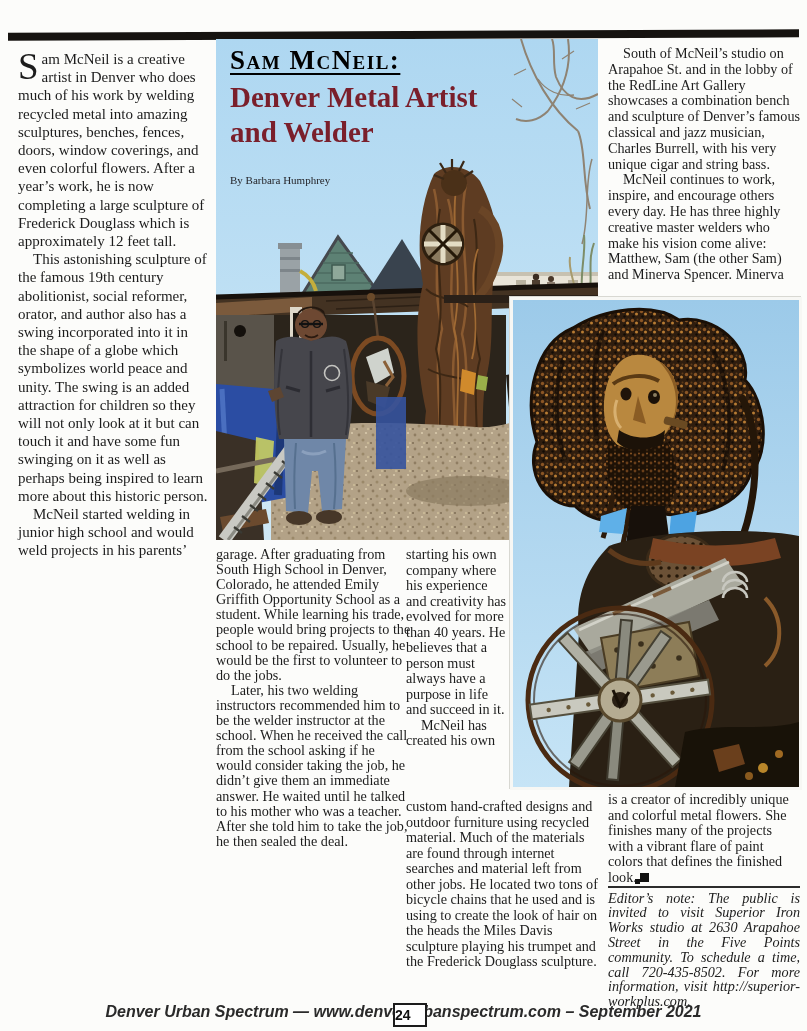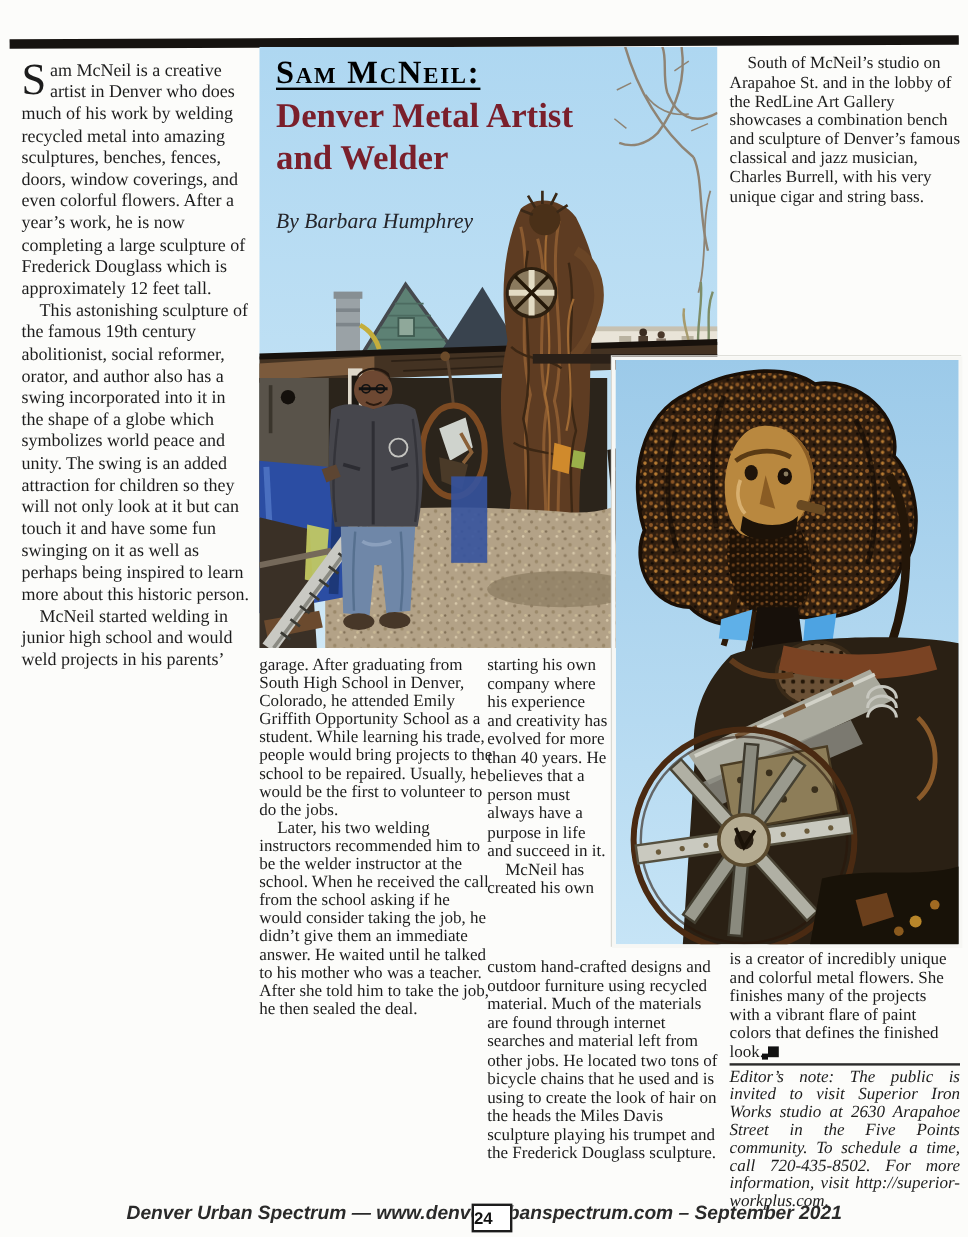--- a/index.html
+++ b/index.html
@@ -24,21 +24,21 @@
   .endmark::after{content:"";position:absolute;left:-5px;bottom:-2px;width:5px;height:5px;background:#111;}
   .photo{position:absolute;overflow:hidden;}
   #main-photo{left:216px;top:39px;width:382px;height:501px;}
   #sculpture-photo{left:510px;top:297px;width:286px;height:487px;border:3px solid #f7f7f4;
                    box-shadow:-1px -1px 0 #d8d8d2;}
   .headline{position:absolute;left:14px;top:6px;width:330px;}
   .kicker{font-variant:small-caps;font-weight:700;font-size:27px;letter-spacing:1.5px;
           color:#000000;text-decoration:underline;text-underline-offset:4px;
           text-decoration-thickness:2px;}
   .title{font-size:29px;font-weight:700;color:#7a1f2b;line-height:35px;margin-top:4px;width:300px;}
-  .byline{font-style:italic;font-size:18px;color:#25252a;margin-top:24px;}
+  .byline{font-size:11px;color:#25252a;margin-top:24px;}
   .footer{position:absolute;left:0;top:987px;width:807px;text-align:center;
           font-family:"Liberation Sans",sans-serif;font-style:italic;font-weight:700;
           font-size:16px;color:#2a2a2a;margin-top:16px;}
   .pagenum{position:absolute;left:393px;top:1003px;width:30px;height:20px;border:2px solid #1c1c1c;
            background:#fff;font-family:"Liberation Sans",sans-serif;font-weight:700;font-size:14px;
            text-align:left;line-height:20px;color:#111;}
 </style>
 </head>
 <body>
 
@@ -228,20 +228,21 @@
       <div class="title">
         <div>Denver Metal Artist</div>
         <div>and Welder</div>
       </div>
       <div class="byline">By Barbara Humphrey</div>
     </div>
   </div>
 
   <div class="col" id="col-right-top">
     <p class="ind">South of McNeil’s studio on Arapahoe St. and in the lobby of the RedLine Art Gallery showcases a combination bench and sculpture of Denver’s famous classical and jazz musician, Charles Burrell, with his very unique cigar and string bass.</p>
+    <p class="ind">McNeil continues to work, inspire, and encourage others every day. He has three highly creative master welders who make his vision come alive: Matthew, Sam (the other Sam) and Minerva Spencer. Minerva</p>
   </div>
 
   <div class="photo" id="sculpture-photo">
     <svg width="286" height="487" viewBox="0 0 286 487">
       <defs>
         <linearGradient id="sky2" x1="0" y1="0" x2="0" y2="1">
           <stop offset="0" stop-color="#9ccae9"></stop>
             <stop offset="1" stop-color="#c6e4f6"></stop>
         </linearGradient>
         <pattern id="chain" width="9" height="9" patternUnits="userSpaceOnUse">

